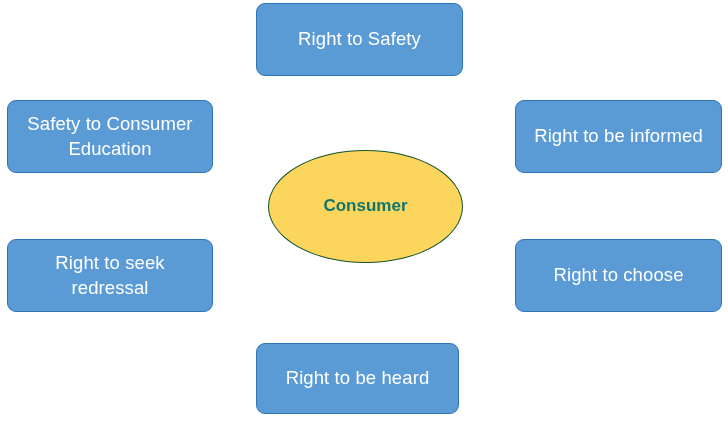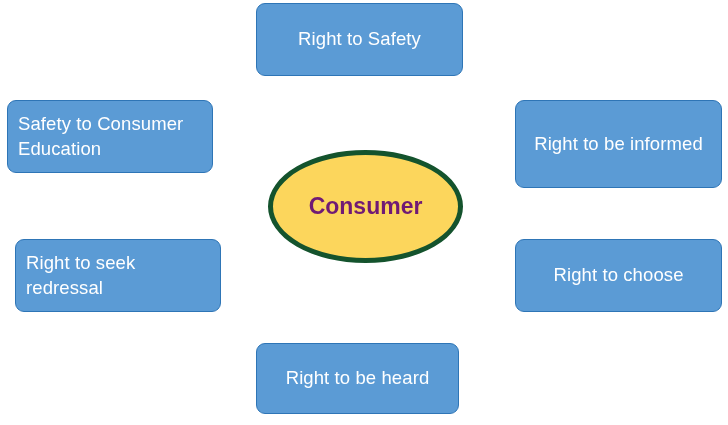--- a/index.html
+++ b/index.html
@@ -16,54 +16,55 @@
     height: 425px;
     background: #ffffff;
     overflow: hidden;
   }
   .node {
     position: absolute;
     box-sizing: border-box;
     display: flex;
     align-items: center;
     justify-content: center;
+    text-align: center;
   }
   .rect-node {
     background: #5B9BD5;
     border: 1px solid #2E75B6;
     border-radius: 9px;
     color: #ffffff;
     font-size: 18.5px;
     font-weight: 400;
     line-height: 1.33;
     letter-spacing: 0.1px;
   }
   .rect-node .label {
     padding: 0 10px;
     display: block;
   }
   .ellipse-node {
     background: #FCD65C;
-    border: 5px solid #14532d;
+    border: 1px solid #14532d;
     border-radius: 50%;
-    color: #701a75;
-    font-size: 23px;
+    color: #0f766e;
+    font-size: 17px;
     font-weight: bold;
     line-height: 1.45;
   }
   .ellipse-node .label {
     display: block;
     padding: 0 14px;
   }
 
   
   #node-top        { left: 256px; top: 3px;   width: 207px; height: 73px; }
   #node-left-top   { left: 7px;   top: 100px; width: 206px; height: 73px; }
-  #node-right-top  { left: 515px; top: 100px; width: 207px; height: 88px; }
-  #node-left-bot   { left: 15px;   top: 239px; width: 206px; height: 73px; }
+  #node-right-top  { left: 515px; top: 100px; width: 207px; height: 73px; }
+  #node-left-bot   { left: 7px;   top: 239px; width: 206px; height: 73px; }
   #node-right-bot  { left: 515px; top: 239px; width: 207px; height: 73px; }
   #node-bottom     { left: 256px; top: 343px; width: 203px; height: 71px; }
   #node-center     { left: 268px; top: 150px; width: 195px; height: 113px; }
 </style>
 </head>
 <body>
 
 <div id="canvas">
 
   <div class="node rect-node" id="node-top">

